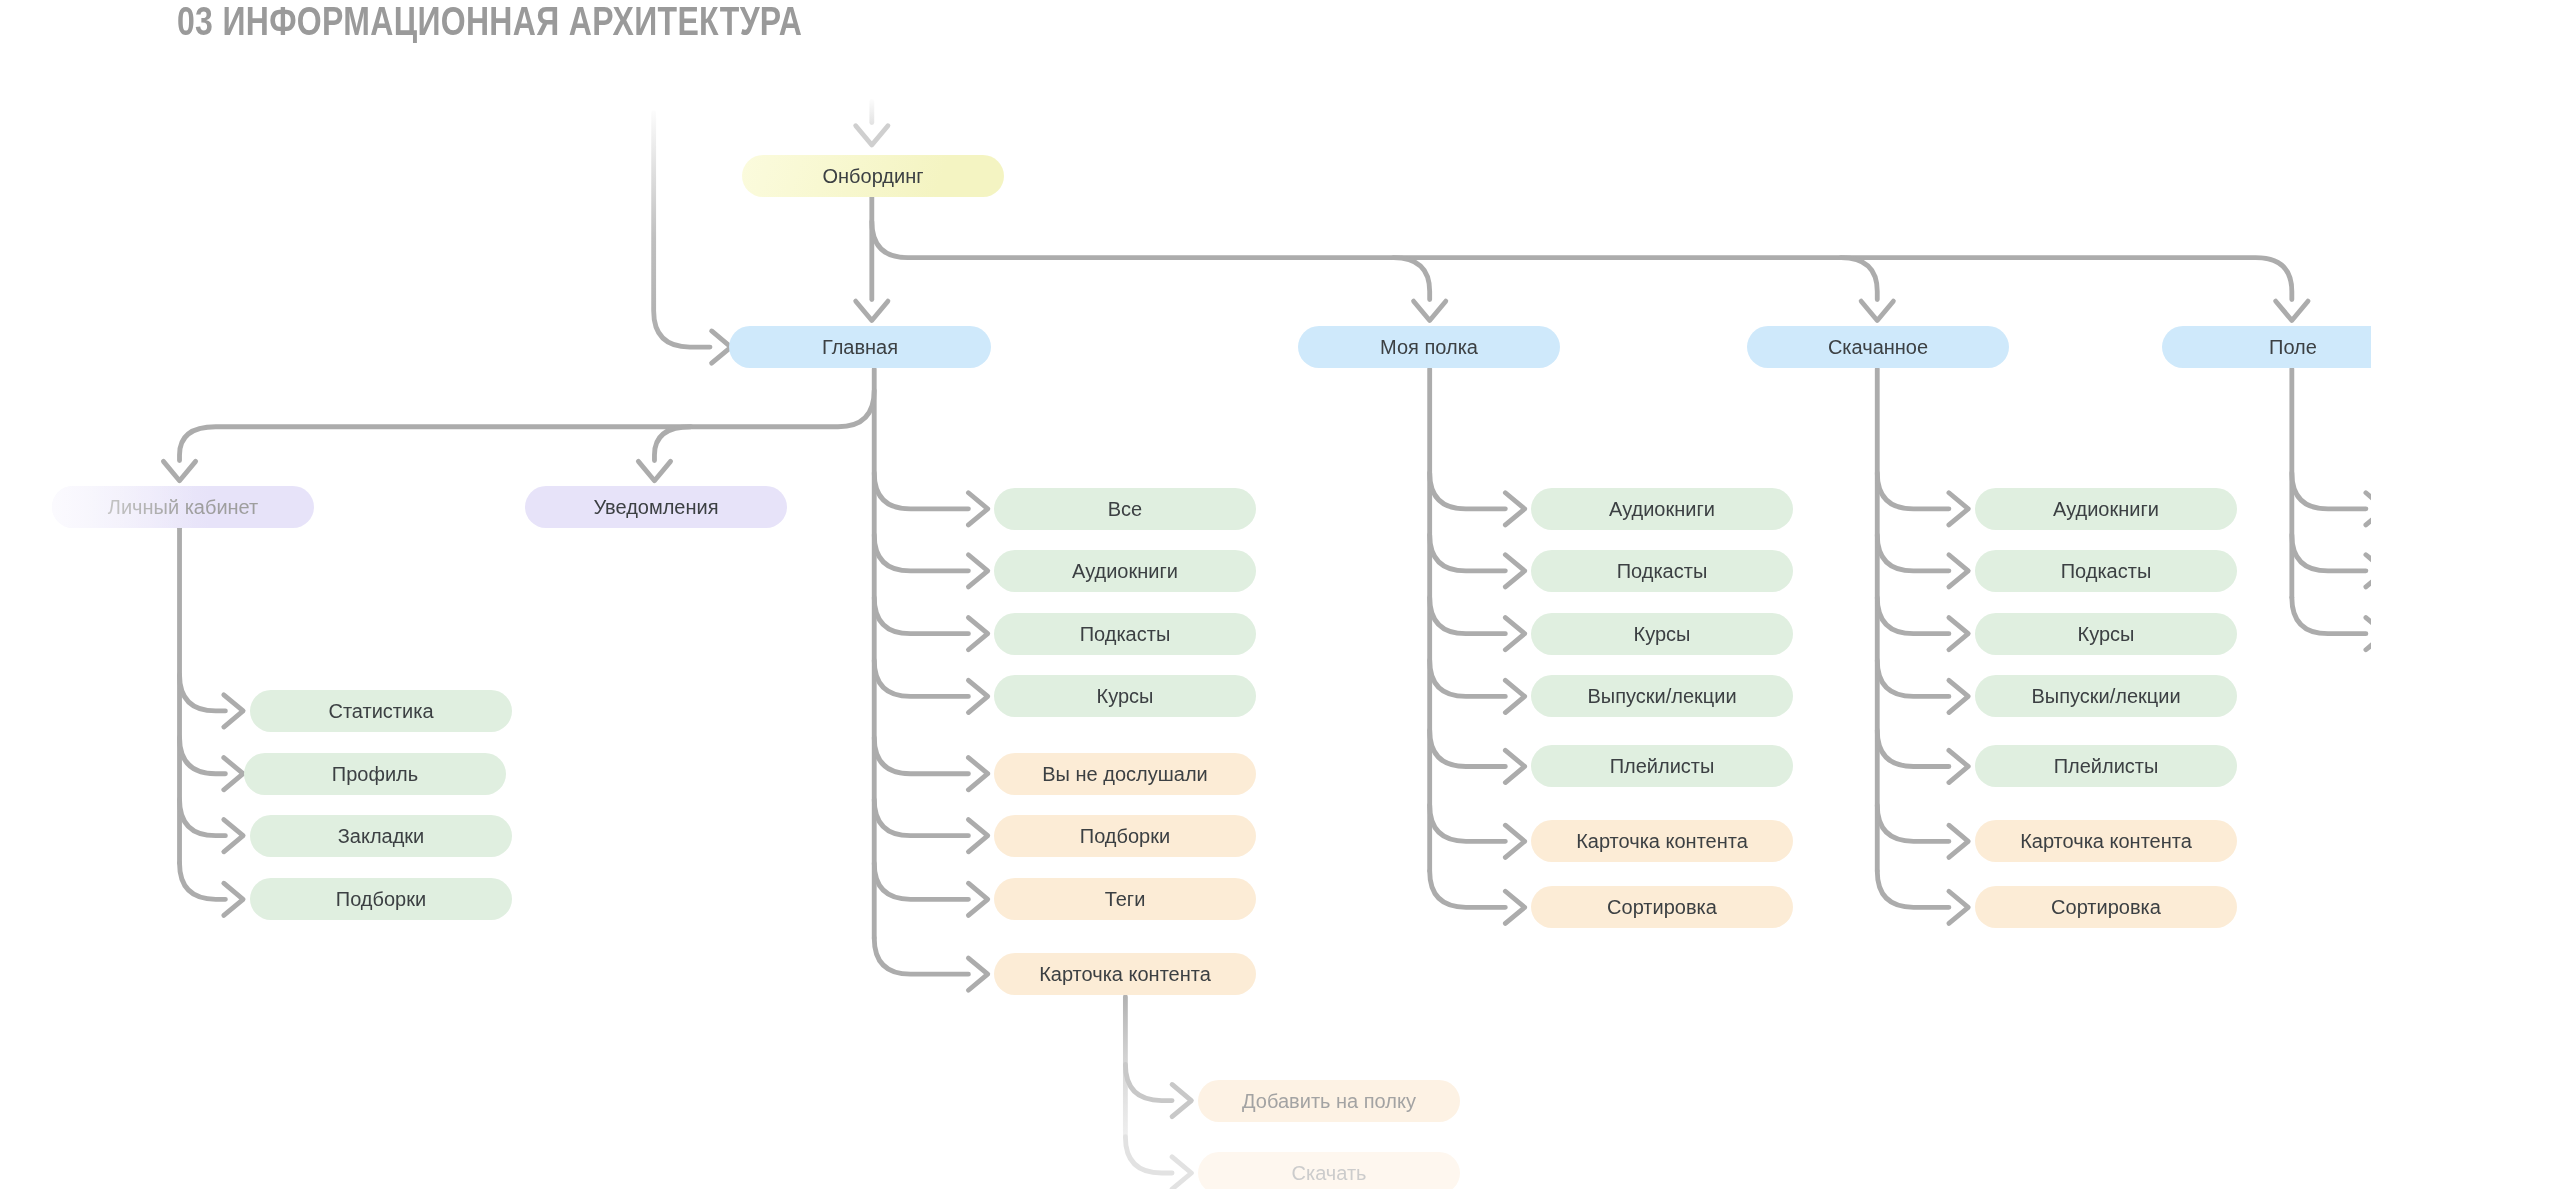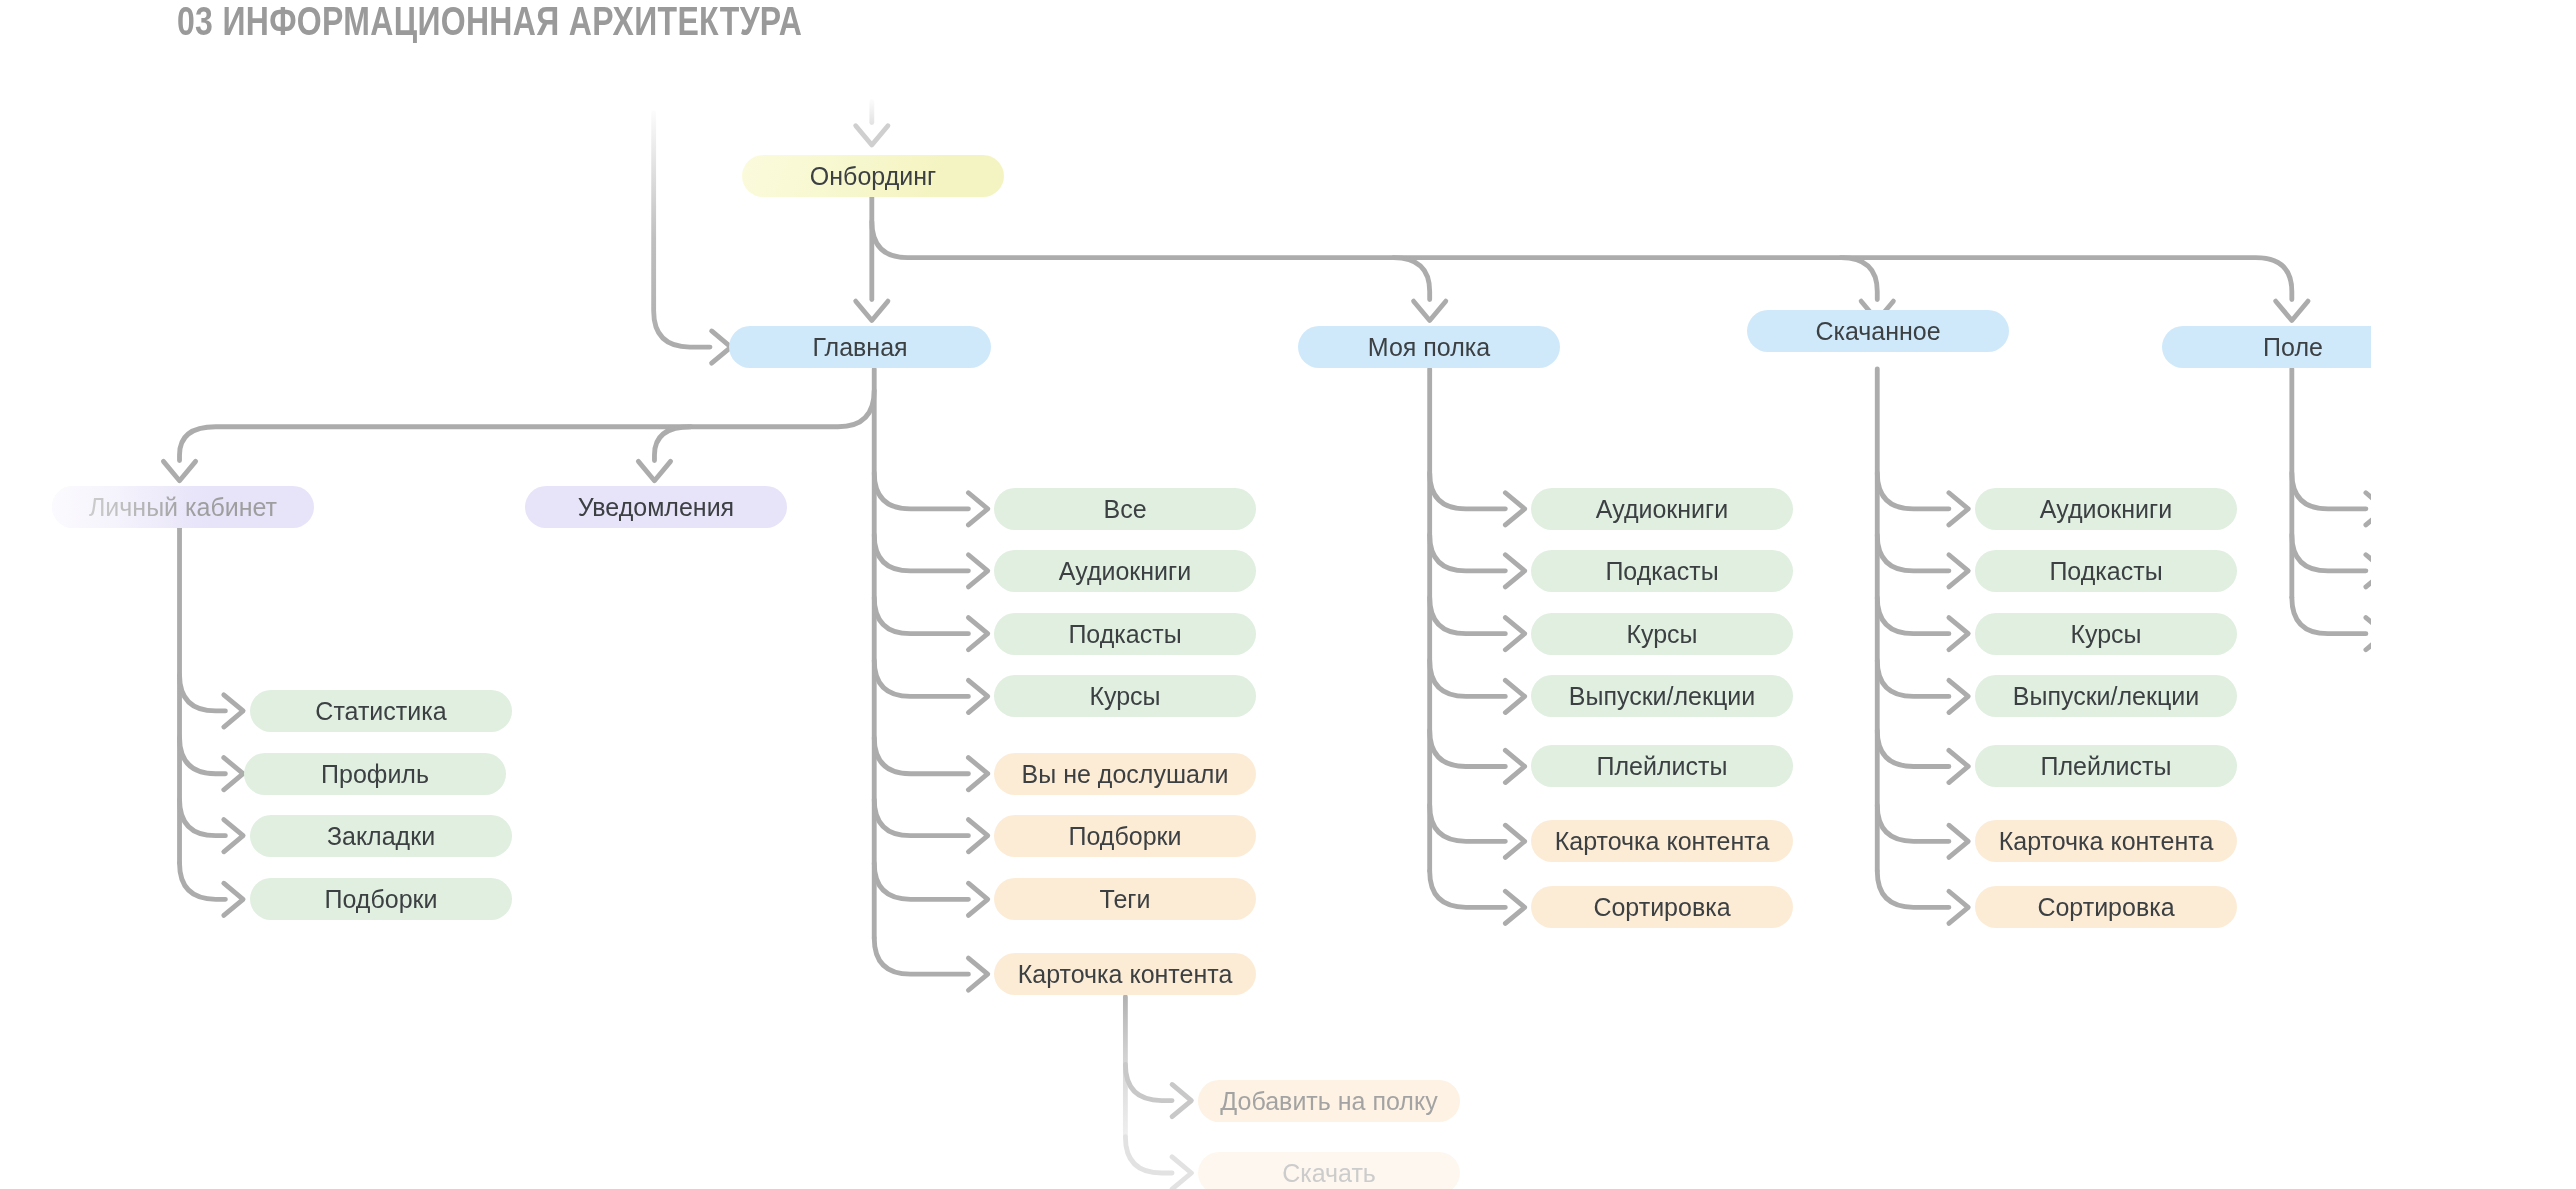--- a/index.html
+++ b/index.html
@@ -24,21 +24,21 @@
     transform-origin: left top;
     white-space: nowrap;
   }
   #connectors { position: absolute; left: 0; top: 0; }
   .node {
     position: absolute;
     width: 262px;
     height: 42px;
     border-radius: 21px;
     text-align: center;
-    font-size: 25px;
+    font-size: 20px;
     line-height: 42px;
     color: #3c4043;
     white-space: nowrap;
   }
   .yellow { background: linear-gradient(110deg, #fbfbdd 0%, #f4f4c2 75%); }
   .blue   { background: #cfe9fb; }
   .purple { background: #e7e3f9; }
   .green  { background: #e0efe0; }
   .orange { background: #fcecd6; }
   .fade-left { color: #9e9e9e; background: linear-gradient(90deg, #f4f2fc 0%, #e7e3f9 60%); text-align: center; }
@@ -130,21 +130,21 @@
       <path d="M2847,742 Q2847,787 2892,787 H2939 M2939,767 L2963,787 L2939,807" fill="none" stroke="#acacac" stroke-width="6" stroke-linecap="round" stroke-linejoin="round"></path>
       <path d="M1398,1238 V1412" fill="none" stroke="url(#fadeDown)" stroke-width="6" stroke-linecap="round" stroke-linejoin="round"></path>
       <path d="M1398,1322 Q1398,1367 1443,1367 H1456 M1456,1347 L1480,1367 L1456,1387" fill="none" stroke="#c8c8c8" stroke-width="6" stroke-linecap="round" stroke-linejoin="round"></path>
       <path d="M1398,1412 Q1398,1457 1443,1457 H1456 M1456,1437 L1480,1457 L1456,1477" fill="none" stroke="#e2e2e2" stroke-width="6" stroke-linecap="round" stroke-linejoin="round"></path>
     </svg>
 
   <div class="node yellow" style="left:742px;top:155px">Онбординг</div>
 
   <div class="node blue" style="left:729px;top:326px">Главная</div>
   <div class="node blue" style="left:1298px;top:326px">Моя полка</div>
-  <div class="node blue" style="left:1747px;top:310px">Скачанное</div>
+  <div class="node blue" style="left:1747px;top:326px">Скачанное</div>
   <div class="node blue" style="left:2162px;top:326px">Поле</div>
 
   <div class="node purple fade-left" style="left:52px;top:486px">Личный кабинет</div>
   <div class="node purple" style="left:525px;top:486px">Уведомления</div>
 
   <div class="node green" style="left:250px;top:690px">Статистика</div>
   <div class="node green" style="left:244px;top:753px">Профиль</div>
   <div class="node green" style="left:250px;top:815px">Закладки</div>
   <div class="node green" style="left:250px;top:878px">Подборки</div>
 

